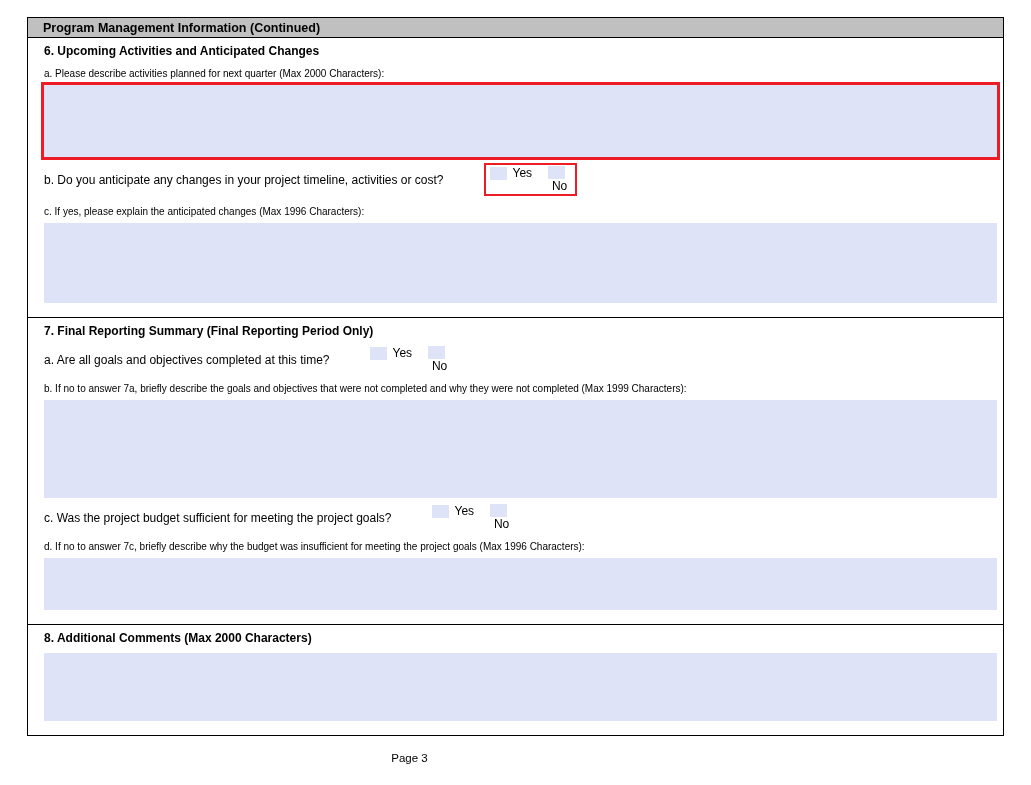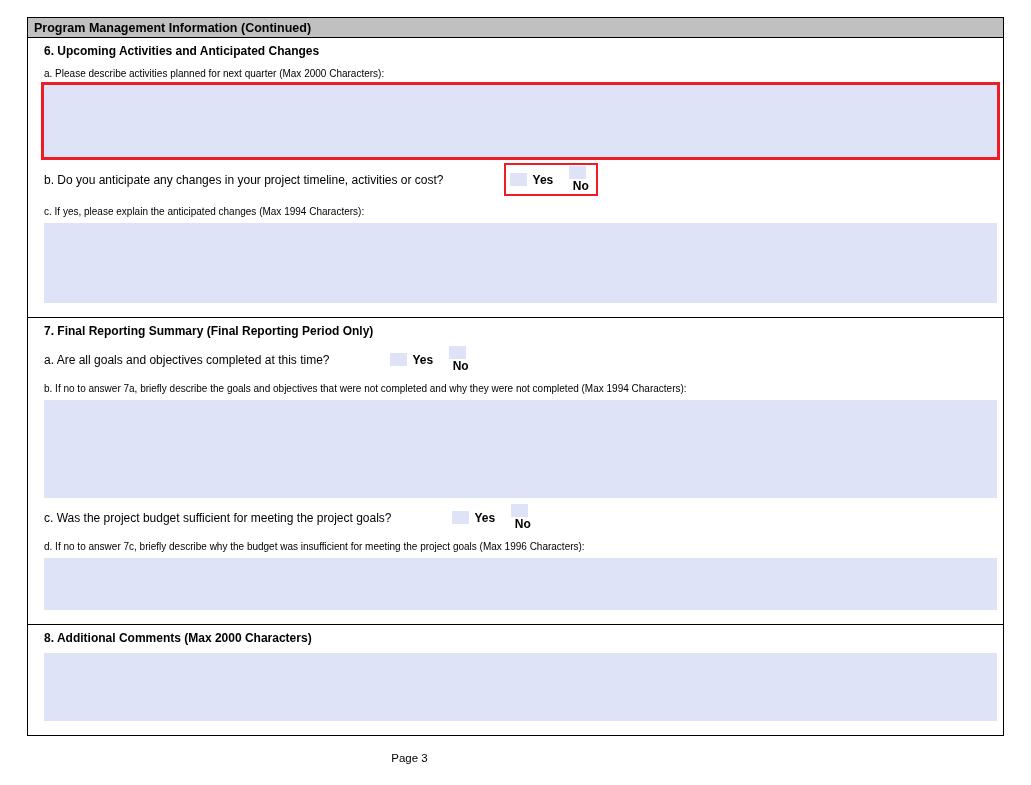--- a/index.html
+++ b/index.html
@@ -23,21 +23,21 @@
     top: 17px;
     width: 977px;
   }
 
   
   .section-bar {
     background: #c0c0c0;
     border: 1px solid #000000;
     height: 21px;
     line-height: 21px;
-    padding: 0 0 0 6px;
+    padding: 0 0 0 15px;
     font-weight: bold;
     font-size: 12.5px;
     box-sizing: border-box;
   }
 
   
   .block {
     border-left: 1px solid #000000;
     border-right: 1px solid #000000;
     border-bottom: 1px solid #000000;
@@ -87,23 +87,22 @@
   
   .yn-row {
     display: flex;
     align-items: center;
     margin: 6px 0 8px 0;
     font-size: 12px;
     gap: 36px;
   }
   .yn-group {
     display: flex;
-    align-items: center;
-    margin-left: 24px;
-    font-weight: bold;
+    align-items: flex-start;
+    margin-left: 4px;
   }
   .yn-group.boxed {
     border: 2px solid #ee1c25;
     padding: 1px 4px 1px 4px;
   }
   .checkbox {
     display: inline-block;
     width: 17px;
     height: 13px;
     background: #dfe3f7;
@@ -156,21 +155,21 @@
           <span class="checkbox"></span>
           <span class="yn-text">Yes</span>
         </span>
         <span class="yn-opt">
           <span class="checkbox"></span>
           <span class="yn-text">No</span>
         </span>
       </span>
     </div>
 
-    <div class="q-label">c. If yes, please explain the anticipated changes (Max 1994 Characters):</div>
+    <div class="q-label">c. If yes, please explain the anticipated changes (Max 1996 Characters):</div>
 
     <div class="field-wrap">
       <textarea class="field h80" style=""></textarea>
     </div>
   </div>
 
   <div class="block">
     <div class="q-title">7. Final Reporting Summary (Final Reporting Period Only)</div>
 
     <div class="yn-row">
@@ -180,21 +179,21 @@
           <span class="checkbox"></span>
           <span class="yn-text">Yes</span>
         </span>
         <span class="yn-opt">
           <span class="checkbox"></span>
           <span class="yn-text">No</span>
         </span>
       </span>
     </div>
 
-    <div class="q-label">b. If no to answer 7a, briefly describe the goals and objectives that were not completed and why they were not completed (Max 1994 Characters):</div>
+    <div class="q-label">b. If no to answer 7a, briefly describe the goals and objectives that were not completed and why they were not completed (Max 1999 Characters):</div>
 
     <div class="field-wrap">
       <textarea class="field h98" style=""></textarea>
     </div>
 
     <div class="yn-row">
       <span>c. Was the project budget sufficient for meeting the project goals?</span>
       <span class="yn-group">
         <span class="yn-opt">
           <span class="checkbox"></span>

